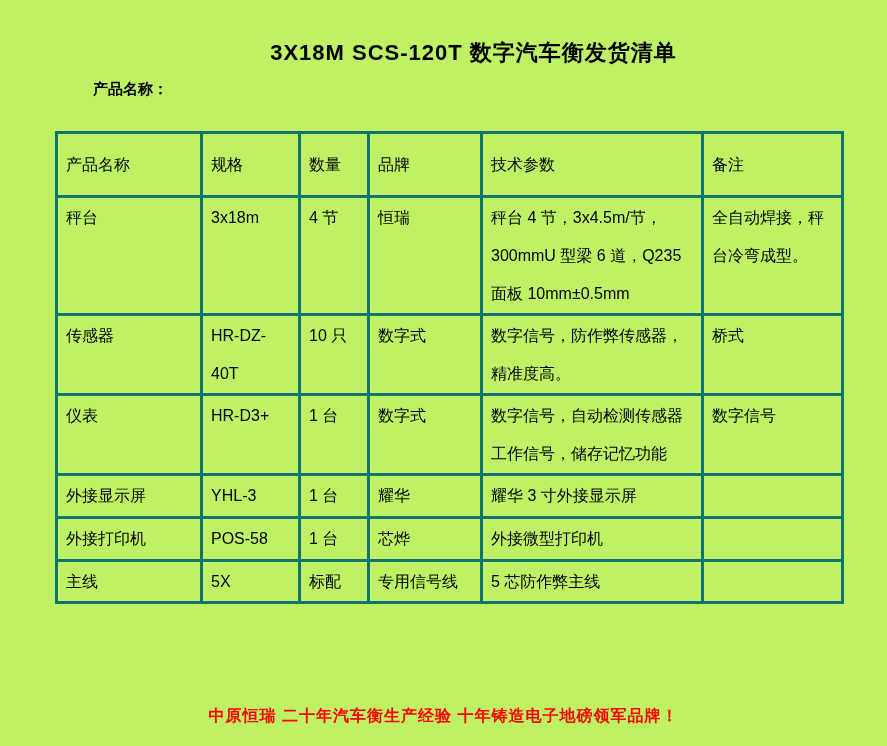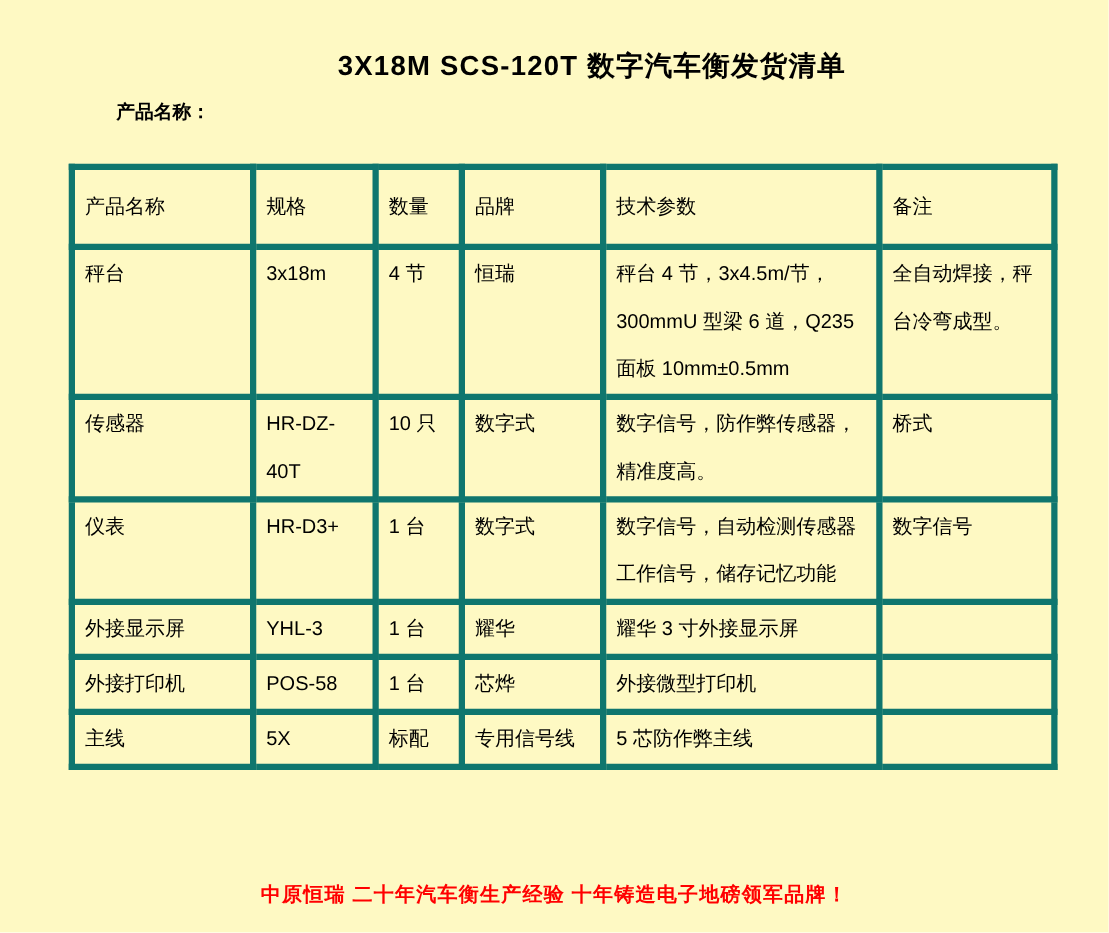--- a/index.html
+++ b/index.html
@@ -39,21 +39,21 @@
     position: absolute;
     top: 131px;
     left: 55px;
     width: 786px;
     border-collapse: collapse;
     table-layout: fixed;
     font-size: 16px;
   }
   table.spec-table th,
   table.spec-table td {
-    border: 5px solid #0f766e;
+    border: 3px solid #0f766e;
     padding: 1px 8px 0 8px;
     text-align: left;
     font-weight: normal;
     overflow: hidden;
   }
   table.spec-table th {
     vertical-align: middle;
     line-height: 20px;
   }
   table.spec-table td {
@@ -77,21 +77,21 @@
     width: 100%;
     text-align: center;
     font-size: 16px;
     font-weight: bold;
     letter-spacing: 1px;
   }
 </style>
 </head>
 <body>
 
-<div class="page" style="background: #fef9c3;">
+<div class="page" style="background: #bef264;">
 
   <div class="doc-title">3X18M SCS-120T 数字汽车衡发货清单</div>
 
   <div class="doc-subtitle">产品名称：</div>
 
   <table class="spec-table">
     <colgroup>
       <col style="width:145px">
       <col style="width:98px">
       <col style="width:69px">

